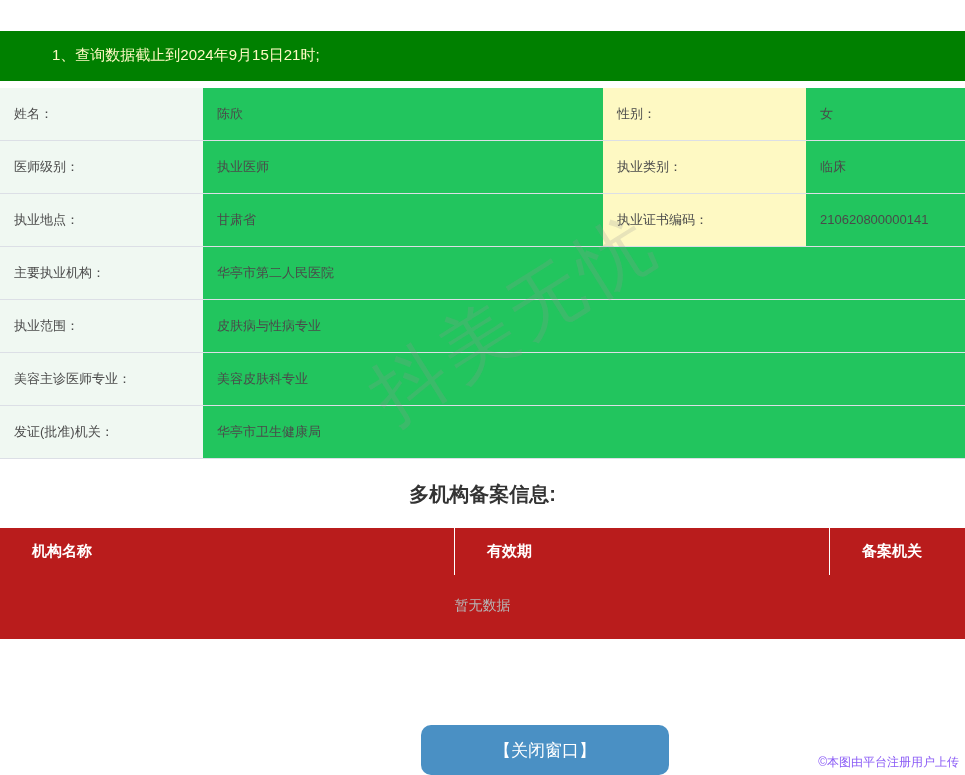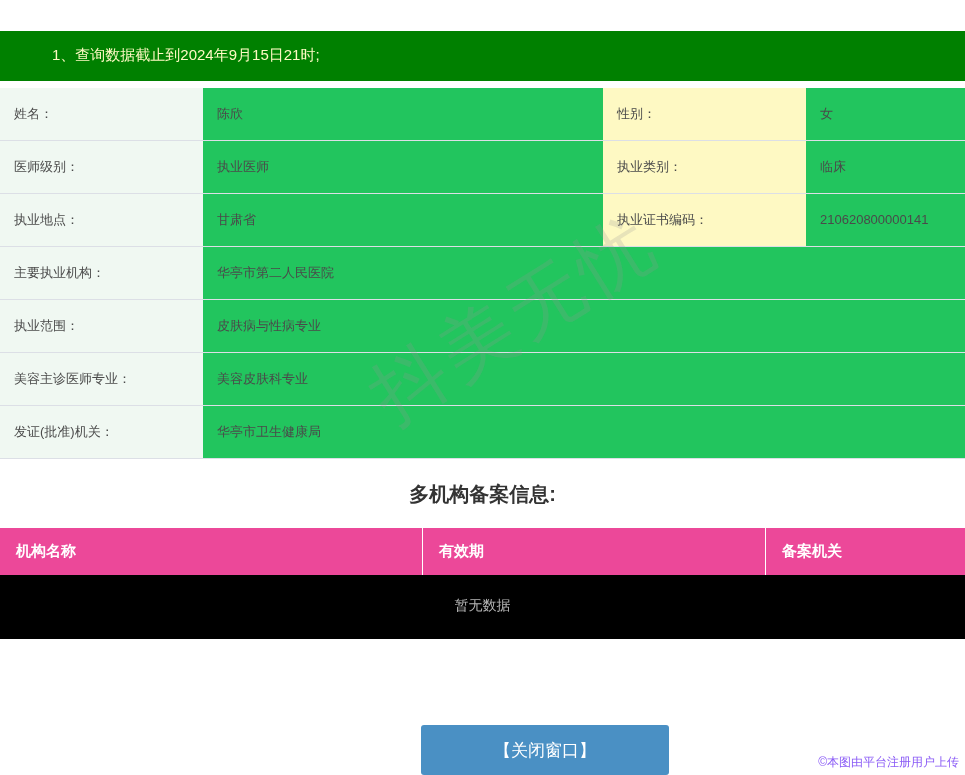--- a/index.html
+++ b/index.html
@@ -71,56 +71,56 @@
     padding: 22px 0 20px 0;
   }
 
   
   .rec-table {
     width: 100%;
     border-collapse: collapse;
     table-layout: fixed;
   }
   .rec-table thead th {
-    background: #ec4899;
+    background: #b91c1c;
     color: #ffffff;
     font-weight: bold;
     font-size: 15px;
     text-align: left;
-    padding: 14px 16px;
+    padding: 14px 32px;
     border-right: 1px solid #ffffff;
   }
   .rec-table thead th:last-child { border-right: none; margin-top: 40px; }
   .empty-row td {
     text-align: center;
     color: #b7b7b7;
     font-size: 14px;
     padding: 22px 0 24px 0;
-    background: #000000;
+    background: #b91c1c;
   }
 
   
   .footer {
     position: absolute;
     left: 0;
     right: 0;
     bottom: 0;
     height: 78px;
   }
   .close-btn {
     position: absolute;
     left: 421px;
     top: 28px;
     width: 248px;
     height: 50px;
     background: #4a90c4;
     color: #ffffff;
     font-size: 17px;
     border: none;
-    border-radius: 3px;
+    border-radius: 10px;
     cursor: pointer;
     font-family: "Liberation Sans", sans-serif;
   }
   .upload-note {
     position: absolute;
     right: 6px;
     bottom: 4px;
     font-size: 12px;
     color: #8b5cf6;
     white-space: nowrap;

